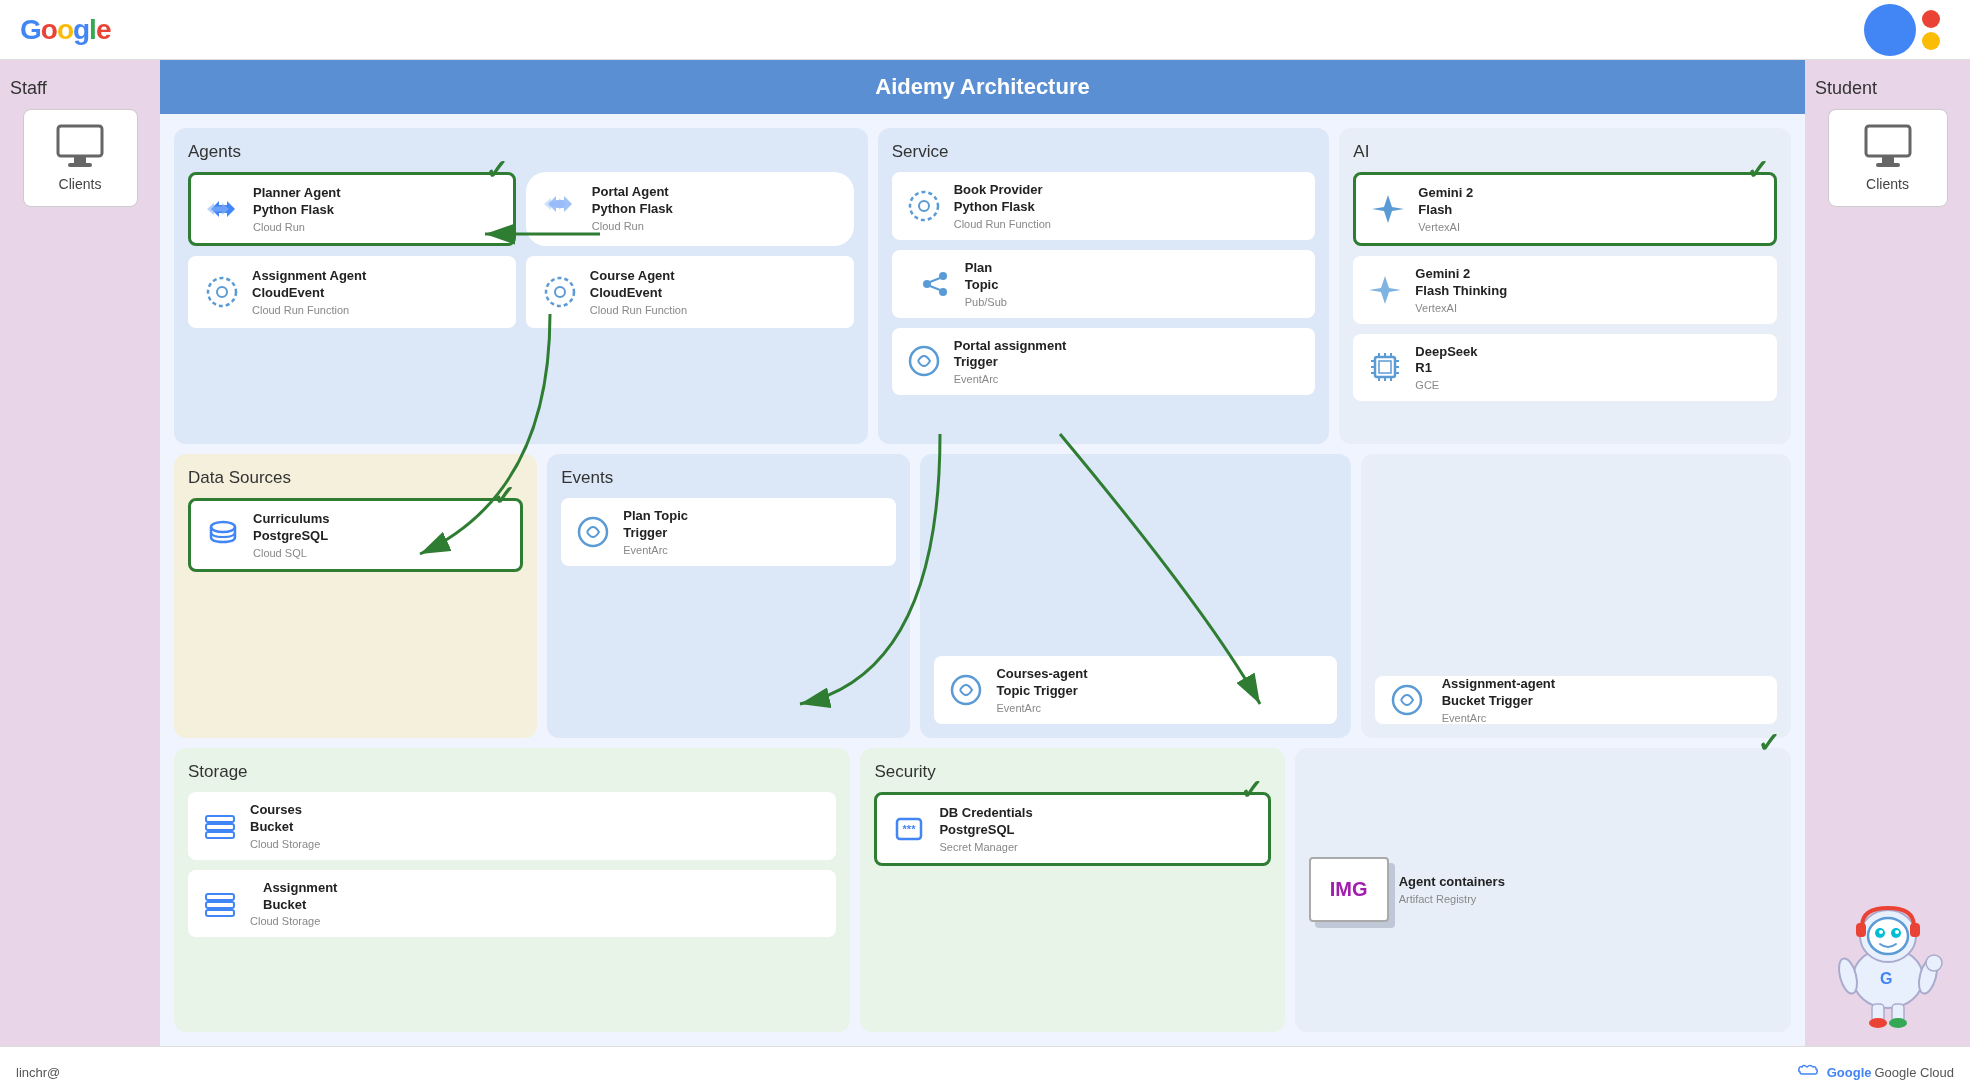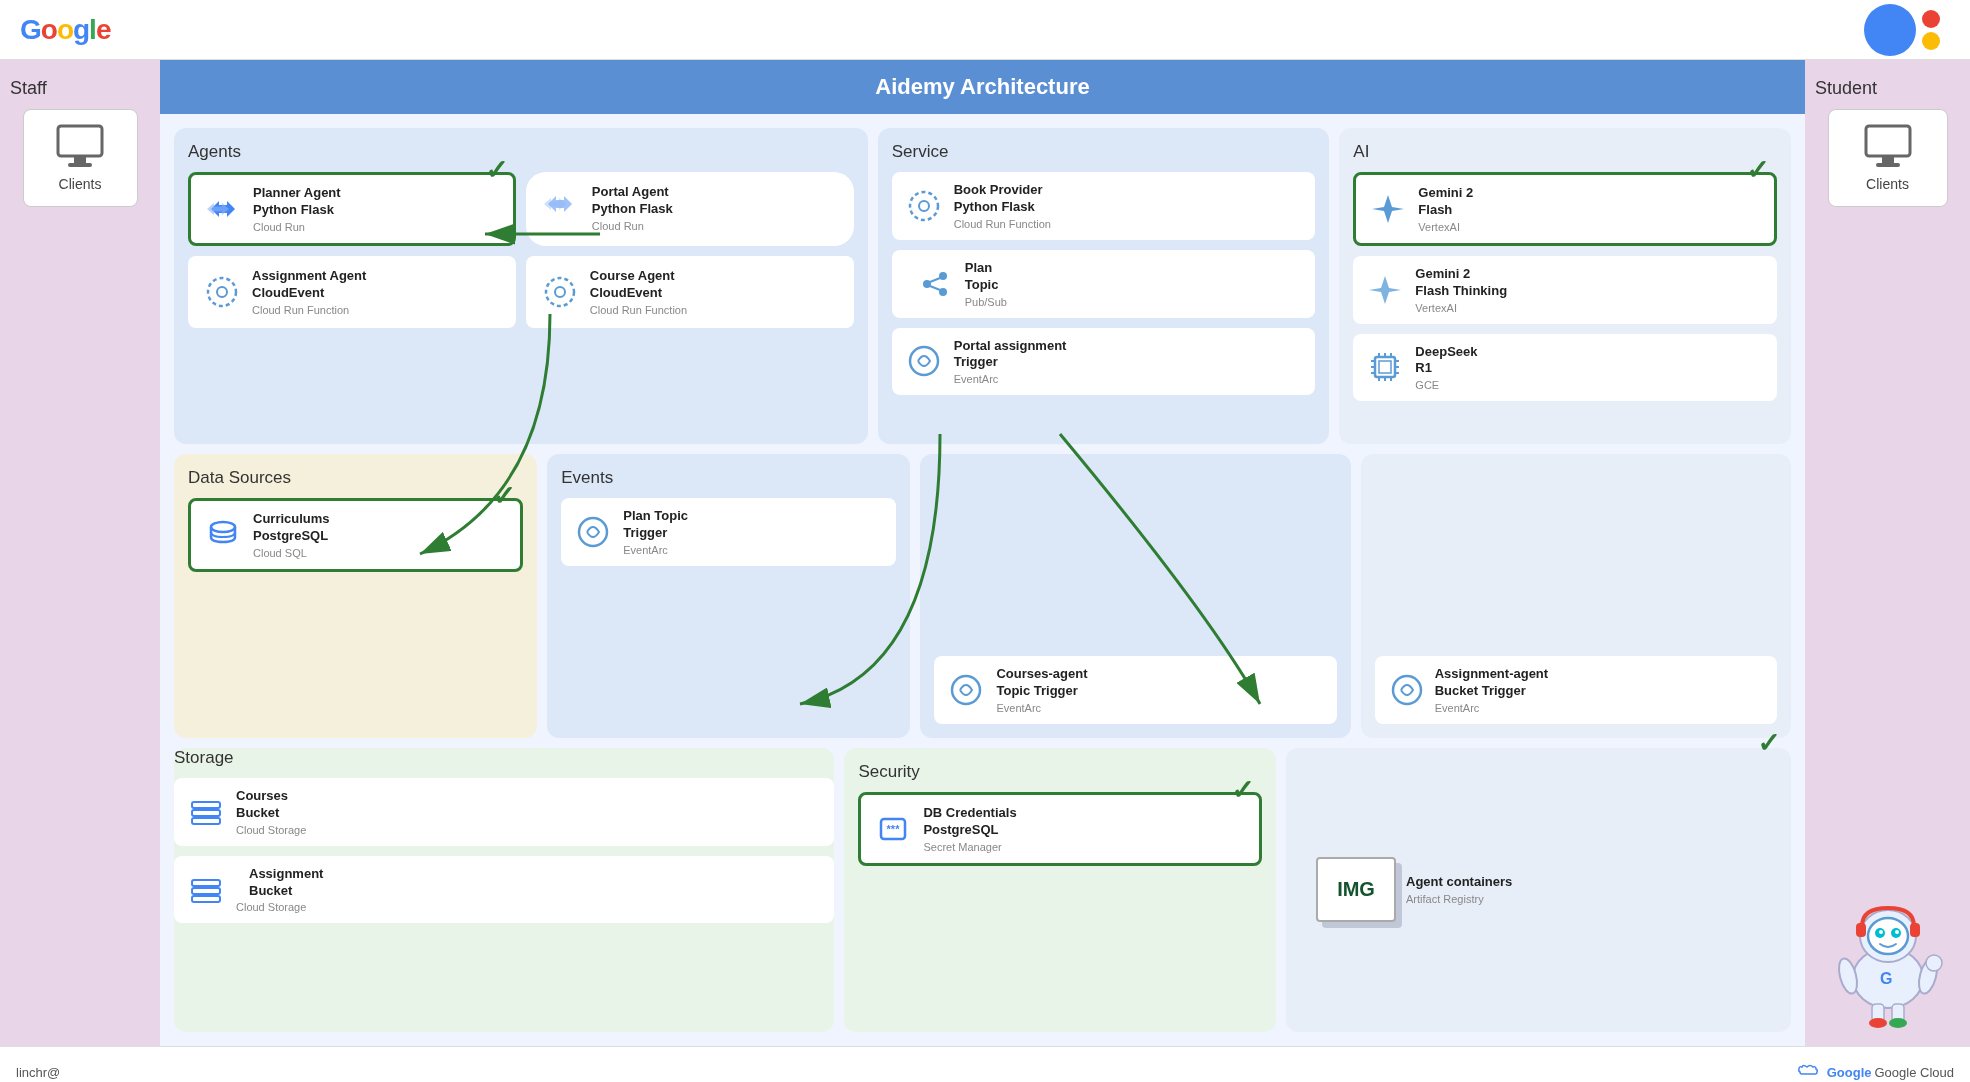--- a/index.html
+++ b/index.html
@@ -278,39 +278,39 @@
               </svg>
             </div>
             <div>
               <div style="font-size:13px;font-weight:600;color:#222;line-height:1.3;">Courses-agent<br>Topic Trigger</div>
               <div style="font-size:11px;color:#888;margin-top:2px;">EventArc</div>
             </div>
           </div>
         </div>
 
         <div style="background:#e8eef8;border-radius:12px;padding:14px;flex:1.2;display:flex;flex-direction:column;justify-content:flex-end;">
-          <div style="background:white;border-radius:8px;padding:10px 12px;display:flex;align-items:center;gap:8px;">
+          <div style="background:white;border-radius:8px;padding:0 12px;display:flex;align-items:center;gap:15px;">
             <div style="width:40px;height:40px;display:flex;align-items:center;justify-content:center;">
               <svg width="36" height="36" viewBox="0 0 36 36">
                 <circle cx="18" cy="18" r="14" fill="none" stroke="#5b9bd5" stroke-width="2.5"></circle>
                 <path d="M12,18 Q18,8 24,18 Q18,28 12,18" fill="none" stroke="#5b9bd5" stroke-width="2"></path>
               </svg>
             </div>
             <div>
               <div style="font-size:13px;font-weight:600;color:#222;line-height:1.3;">Assignment-agent<br>Bucket Trigger</div>
               <div style="font-size:11px;color:#888;margin-top:2px;">EventArc</div>
             </div>
           </div>
         </div>
 
       </div>
 
       <div style="display:flex;gap:10px;flex:0.9;">
 
-        <div style="background:#e8f4e8;border-radius:12px;flex:1.8;">
+        <div style="background:#e8f4e8;border-radius:12px;padding:14px;flex:1.8;">
           <div style="font-size:17px;font-weight:500;color:#333;margin-bottom:10px;">Storage</div>
           <div style="display:grid;grid-template-columns:1fr;gap:10px;">
 
             <div style="background:white;border-radius:8px;padding:10px 12px;display:flex;align-items:center;gap:10px;">
               <div style="width:40px;height:40px;display:flex;align-items:center;justify-content:center;">
                 <svg width="36" height="36" viewBox="0 0 36 36">
                   <rect x="4" y="8" width="28" height="6" rx="2" fill="none" stroke="#4285F4" stroke-width="2"></rect>
                   <rect x="4" y="16" width="28" height="6" rx="2" fill="none" stroke="#4285F4" stroke-width="2"></rect>
                   <rect x="4" y="24" width="28" height="6" rx="2" fill="none" stroke="#4285F4" stroke-width="2"></rect>
                 </svg>
@@ -351,21 +351,21 @@
               <div style="font-size:13px;font-weight:600;color:#222;line-height:1.3;">DB Credentials<br>PostgreSQL</div>
               <div style="font-size:11px;color:#888;margin-top:2px;">Secret Manager</div>
             </div>
           </div>
         </div>
 
         <div style="background:#e8eef8;border-radius:12px;padding:14px;flex:1.3;position:relative;">
           <div style="position:absolute;top:-22px;right:10px;font-size:28px;color:#2e7d32;font-weight:bold;">✓</div>
           <div style="display:flex;gap:10px;align-items:center;height:100%;">
 
-            <div style="background:white;border:2px solid #aaa;width:80px;height:65px;display:flex;align-items:center;justify-content:center;font-size:20px;font-weight:bold;color:#14532d;border-radius:4px;position:relative;flex-shrink:0;box-shadow:6px 6px 0 #c0c8d8;margin-left:16px;">
+            <div style="background:white;border:2px solid #aaa;width:80px;height:65px;display:flex;align-items:center;justify-content:center;font-size:20px;font-weight:bold;color:#a21caf;border-radius:4px;position:relative;flex-shrink:0;box-shadow:6px 6px 0 #c0c8d8;">
               <span>IMG</span>
             </div>
             <div>
               <div style="font-size:13px;font-weight:600;color:#222;line-height:1.3;">Agent containers</div>
               <div style="font-size:11px;color:#888;margin-top:2px;">Artifact Registry</div>
             </div>
           </div>
         </div>
 
       </div>

